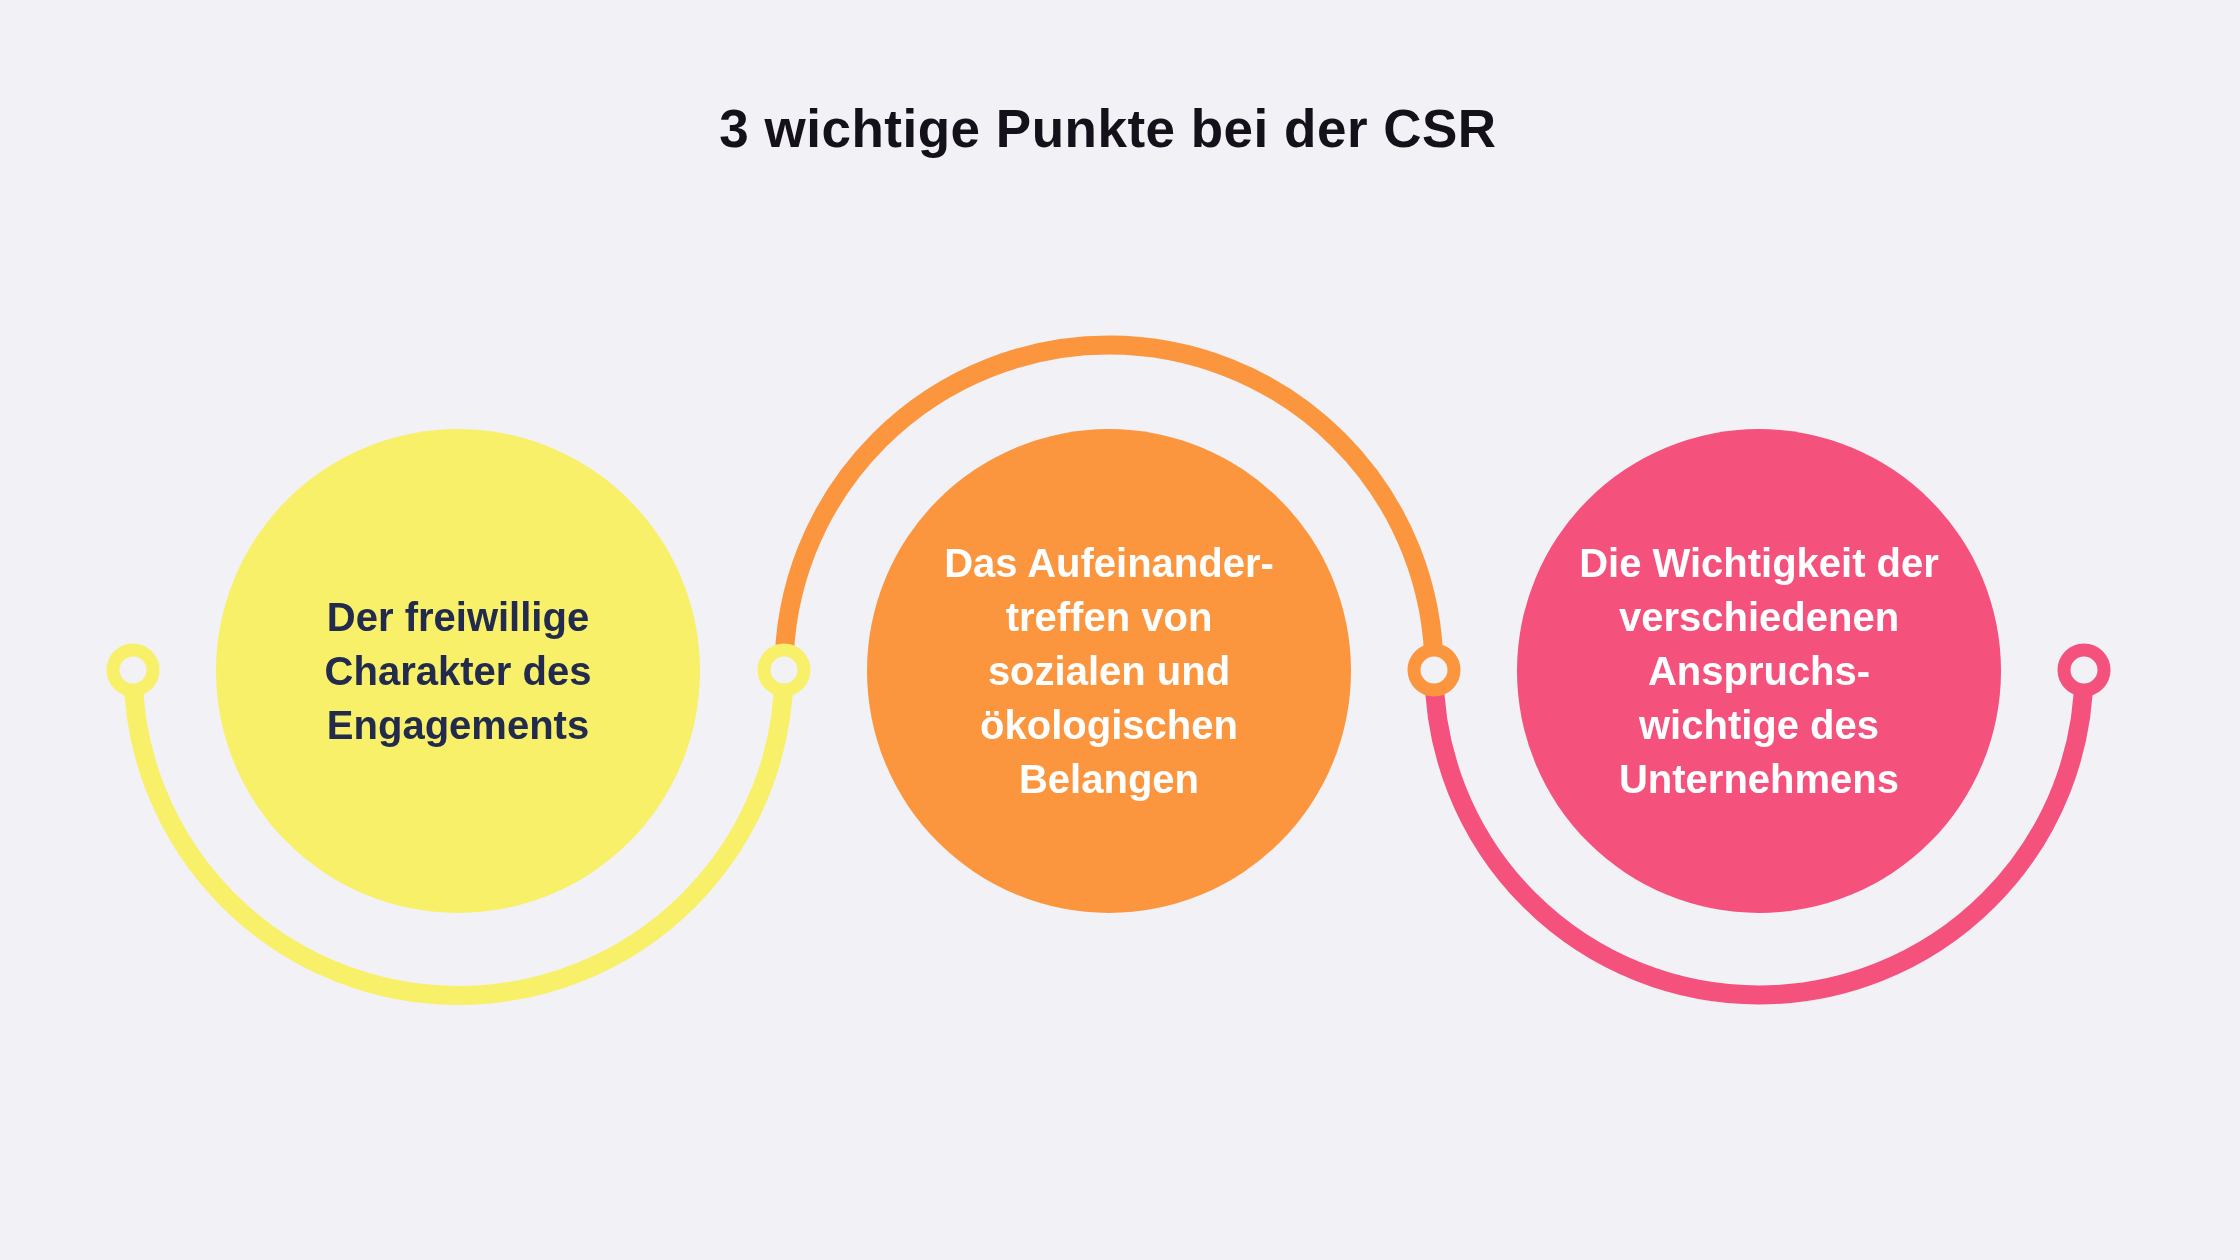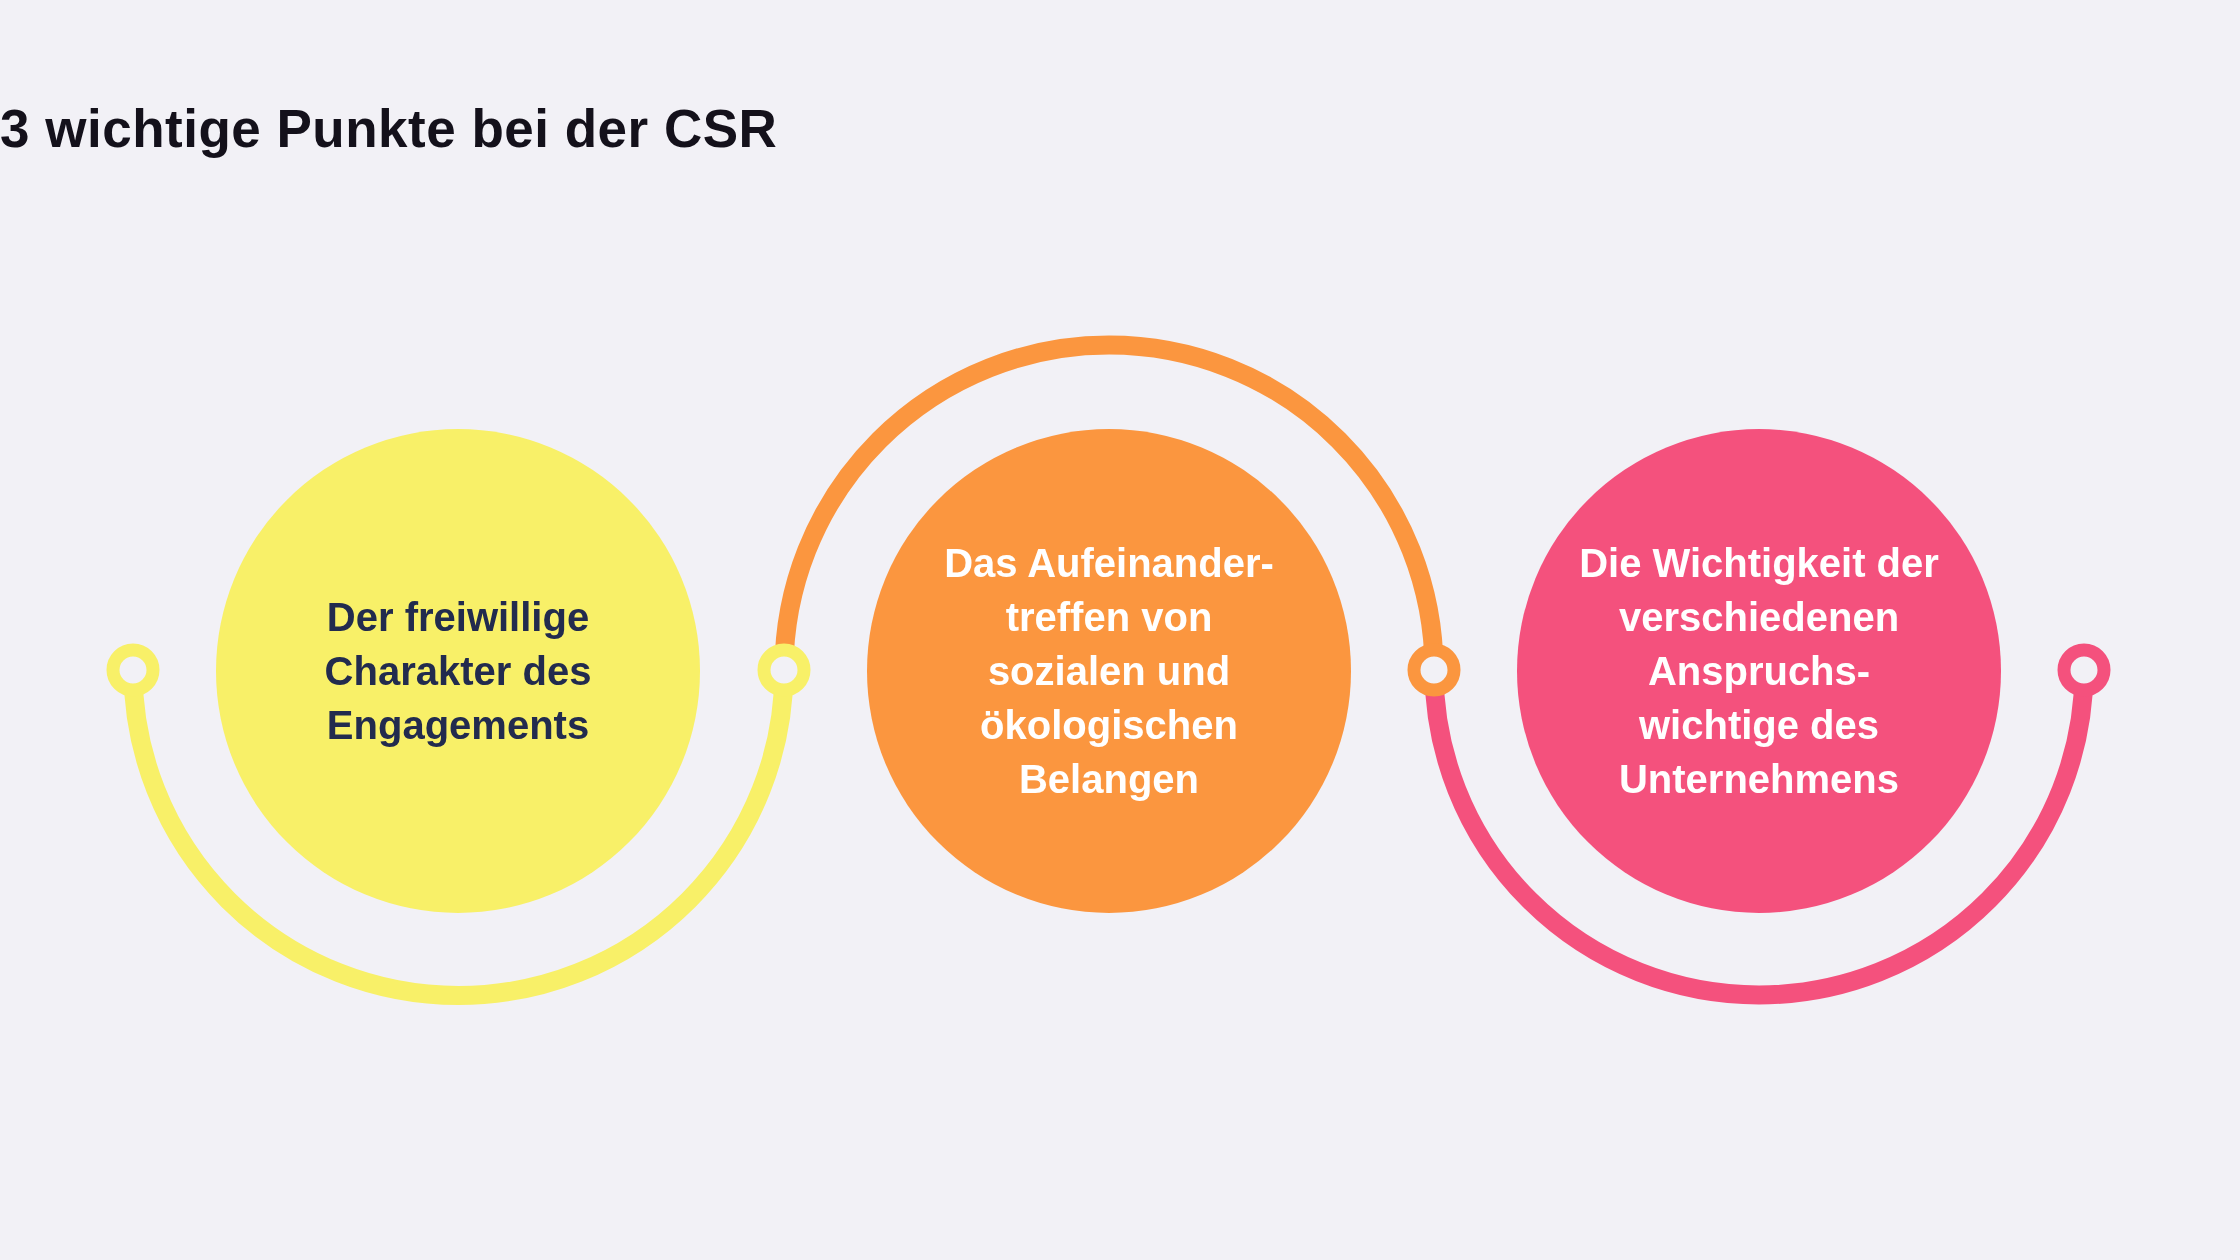--- a/index.html
+++ b/index.html
@@ -14,21 +14,21 @@
     background: var(--background, #F2F1F6);
     overflow: hidden;
     font-family: "Liberation Sans", sans-serif;
   }
   .title {
     position: absolute;
     top: 98px;
     left: 0;
     width: 2216px; 
     margin: 0;
-    text-align: left;
+    text-align: center;
     font-size: 53px;
     font-weight: bold;
     color: var(--title_text, #14111B);
     letter-spacing: 0.5px;
   }
   .connectors {
     position: absolute;
     left: 0;
     top: 0;
   }

